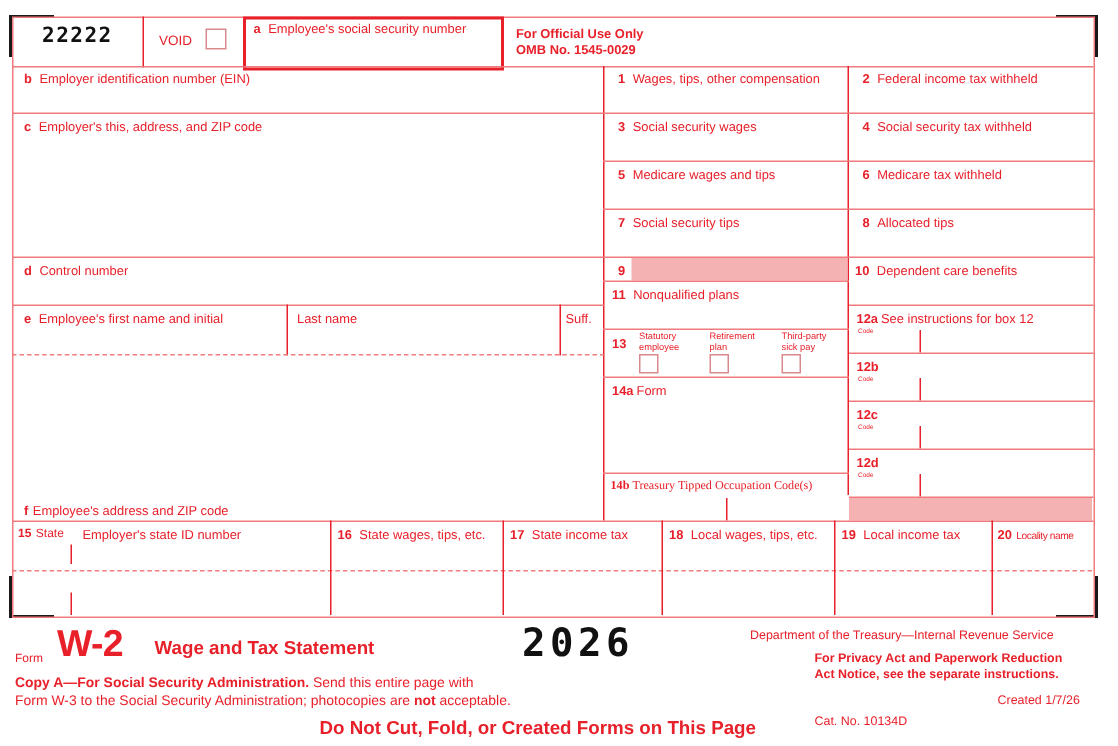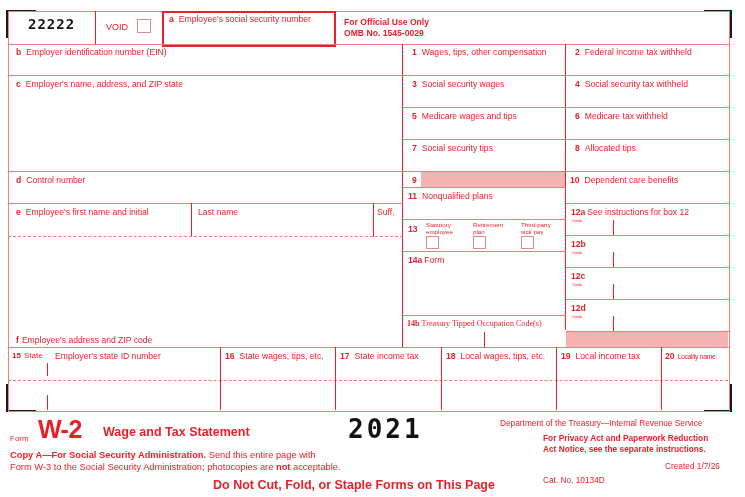--- a/index.html
+++ b/index.html
@@ -44,21 +44,21 @@
 
 <div class="hl" style="left:8px;top:44px;width:721px;"></div>
 
 <div class="vd" style="left:402px;top:44px;height:303px;"></div>
 <div class="vd" style="left:565px;top:44px;height:286px;"></div>
 
 <div class="lbl" style="left:16px;top:47px;"><b>b</b><span>Employer identification number (EIN)</span></div>
 <input class="field" style="left: 16px; top: 58px; width: 380px; height: 14px;" value="">
 <div class="hl" style="left:8px;top:75px;width:721px;"></div>
 
-<div class="lbl" style="left:16px;top:79px;"><b>c</b><span>Employer's name, address, and ZIP state</span></div>
+<div class="lbl" style="left:16px;top:79px;"><b>c</b><span>Employer's this, address, and ZIP code</span></div>
 <textarea class="field" style="left: 16px; top: 92px; width: 380px; height: 76px; resize: none;"></textarea>
 
 <div class="hl" style="left:402px;top:107px;width:327px;"></div>
 <div class="hl" style="left:402px;top:139px;width:327px;"></div>
 <div class="hl" style="left:8px;top:171px;width:721px;"></div>
 
 <div class="lbl" style="left:412px;top:47px;"><b>1</b><span>Wages, tips, other compensation</span></div>
 <input class="field" style="left: 410px; top: 59px; width: 150px; height: 14px;" value="">
 <div class="lbl" style="left:575px;top:47px;"><b>2</b><span>Federal income tax withheld</span></div>
 <input class="field" style="left: 573px; top: 59px; width: 150px; height: 14px;" value="">
@@ -179,27 +179,27 @@
 <input class="field" style="left: 52px; top: 390px; width: 165px; height: 13px;">
 <input class="field" style="left: 224px; top: 390px; width: 108px; height: 13px;">
 <input class="field" style="left: 339px; top: 390px; width: 99px; height: 13px;">
 <input class="field" style="left: 445px; top: 390px; width: 108px; height: 13px;">
 <input class="field" style="left: 560px; top: 390px; width: 98px; height: 13px;">
 <input class="field" style="left: 665px; top: 390px; width: 60px; height: 13px;">
 
 <div class="lbl" style="left:10px;top:434px;font-size:8px;">Form</div>
 <div class="abs" style="left:38px;top:415px;font-size:25px;font-weight:bold;color:#e8202a;letter-spacing:-0.5px;line-height:28px;text-align:center;">W-2</div>
 <div class="abs" style="left:103px;top:425px;font-size:12.5px;font-weight:bold;color:#e8202a;">Wage and Tax Statement</div>
-<div class="abs" style="left:348px;top:414px;font-family:'DejaVu Sans Mono',monospace;font-size:26px;font-weight:bold;color:#111;letter-spacing:3px;line-height:30px;">2021</div>
+<div class="abs" style="left:348px;top:414px;font-family:'DejaVu Sans Mono',monospace;font-size:26px;font-weight:bold;color:#111;letter-spacing:3px;line-height:30px;">2026</div>
 
 <div class="abs" style="left:10px;top:450px;font-size:9.3px;color:#e8202a;white-space:nowrap;">
   <b>Copy A—For Social Security Administration.</b><span> Send this entire page with</span>
 </div>
 <div class="abs" style="left:10px;top:462px;font-size:9.3px;color:#e8202a;white-space:nowrap;">
   <span>Form W-3 to the Social Security Administration; photocopies are </span><b>not</b><span> acceptable.</span>
 </div>
-<div class="abs" style="left:213px;top:478px;font-size:12.5px;font-weight:bold;color:#e8202a;white-space:nowrap;">Do Not Cut, Fold, or Staple Forms on This Page</div>
+<div class="abs" style="left:213px;top:478px;font-size:12.5px;font-weight:bold;color:#e8202a;white-space:nowrap;">Do Not Cut, Fold, or Created Forms on This Page</div>
 
 <div class="abs" style="left:500px;top:418px;font-size:8.3px;color:#e8202a;white-space:nowrap;">Department of the Treasury—Internal Revenue Service</div>
 <div class="abs" style="left:543px;top:433px;font-size:8.3px;font-weight:bold;color:#e8202a;white-space:nowrap;">For Privacy Act and Paperwork Reduction</div>
 <div class="abs" style="left:543px;top:444px;font-size:8.3px;font-weight:bold;color:#e8202a;white-space:nowrap;">Act Notice, see the separate instructions.</div>
 <div class="abs" style="left:543px;top:475px;font-size:8.3px;color:#e8202a;white-space:nowrap;">Cat. No. 10134D</div>
 <div class="abs" style="left:665px;top:461px;font-size:8.3px;color:#e8202a;white-space:nowrap;">Created 1/7/26</div>
 
 </body></html>

